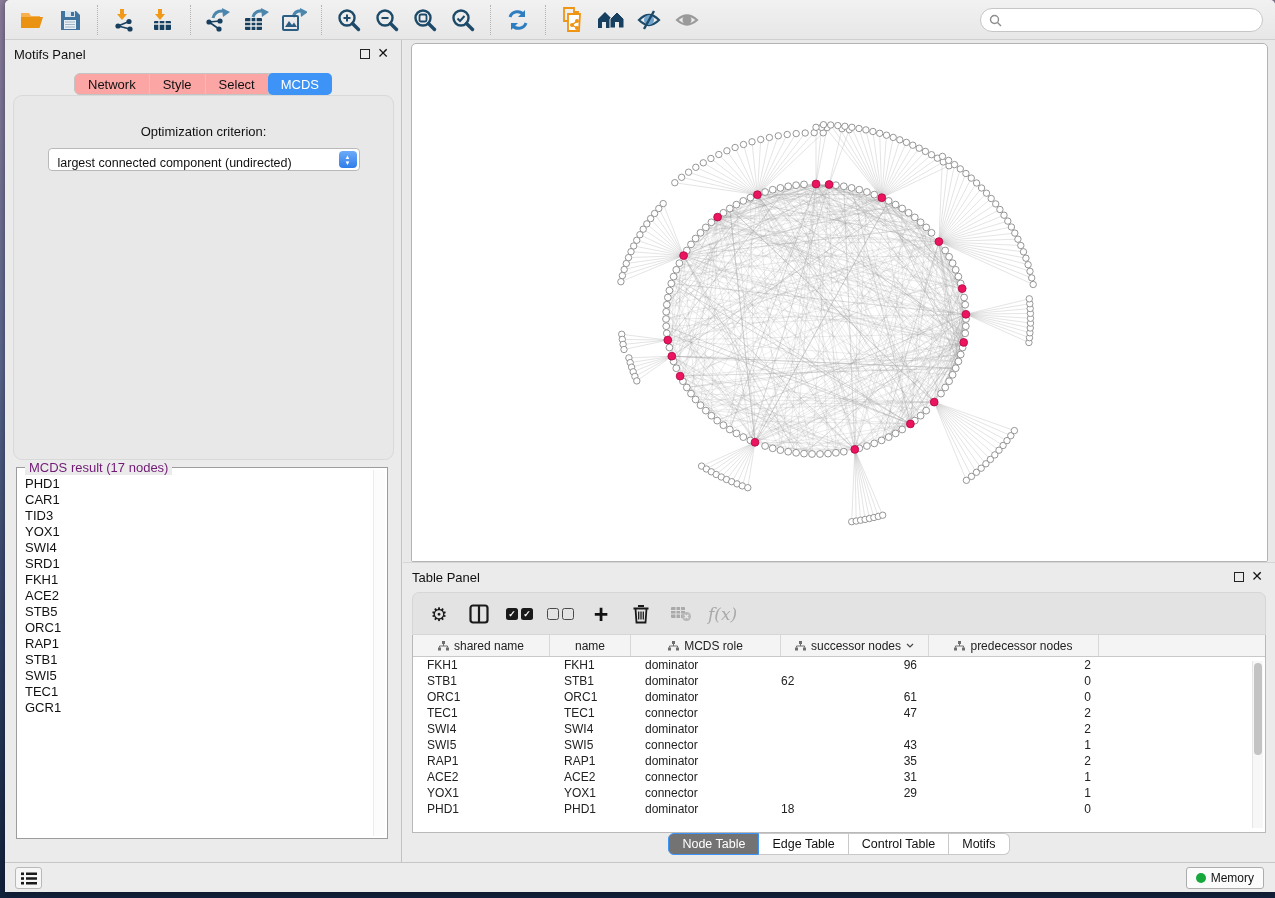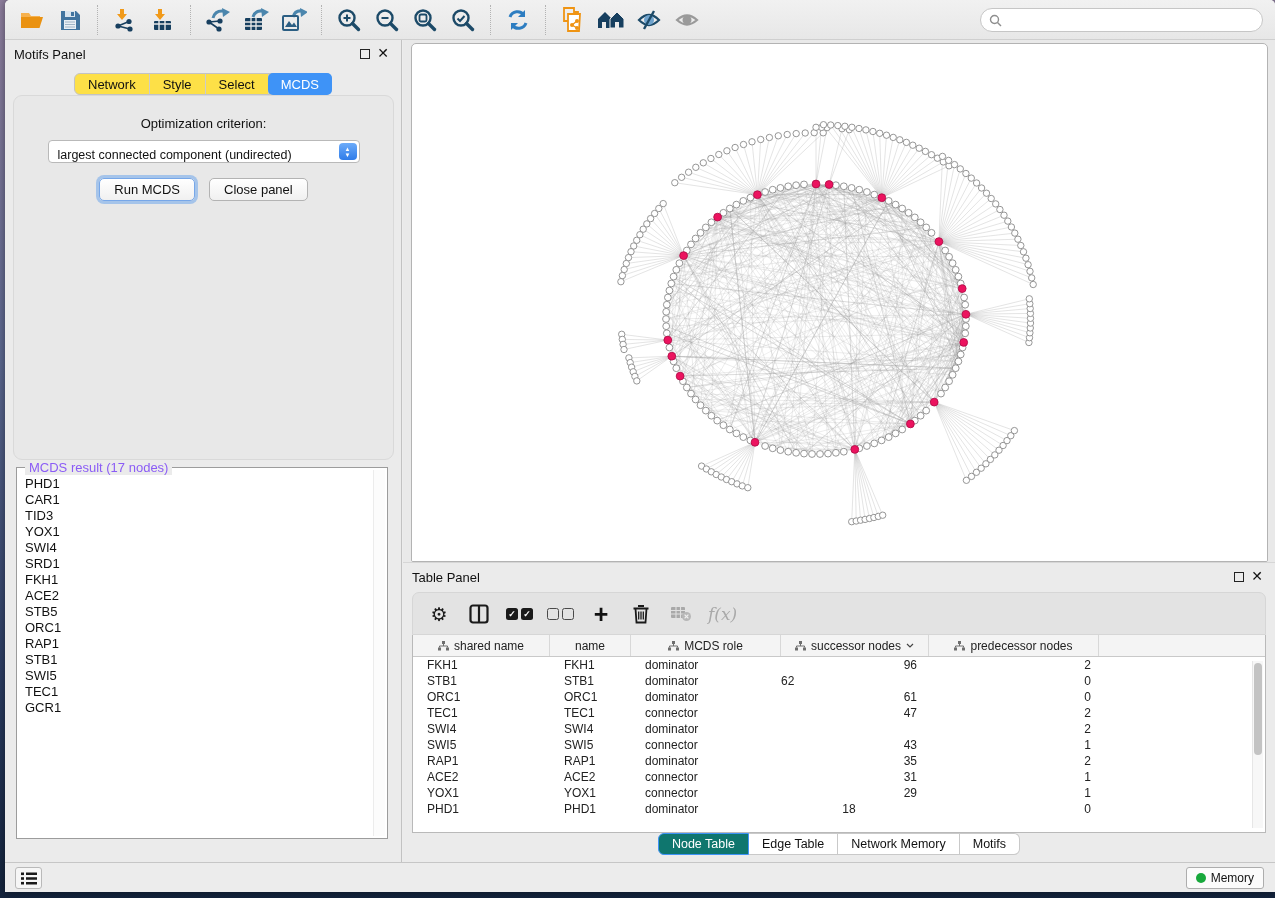--- a/index.html
+++ b/index.html
@@ -17,34 +17,34 @@
   .search-wrap input{border:0;outline:none;flex:1;font-size:12px;margin-left:5px;background:transparent;}
 
   
   .cpanel{position:absolute;left:0;top:40px;width:397px;height:822px;background:#ebebeb;border-right:1px solid #c2c2c2;}
   .phead{position:relative;height:28px;}
   .ptitle{position:absolute;left:9px;top:7px;font-size:13px;color:#111;}
   .wbtn-float{position:absolute;top:9px;width:10px;height:10px;border:1.5px solid #222;background:transparent;}
   .wbtn-close{position:absolute;top:4px;font-size:14px;font-weight:bold;color:#111;line-height:18px;}
   .cpanel .wbtn-float{right:31px;}
   .cpanel .wbtn-close{right:12px;}
-  .cp-tabs{position:absolute;left:50%;transform:translateX(-50%);top:33px;display:flex;border:1px solid #c3c3c3;border-radius:6px;background:#fde047;height:22px;}
+  .cp-tabs{position:absolute;left:50%;transform:translateX(-50%);top:33px;display:flex;border:1px solid #c3c3c3;border-radius:6px;background:#fca5a5;height:22px;}
   .seg{padding:2px 13px;font-size:13px;color:#111;border-right:1px solid #ccc;line-height:17px;white-space:nowrap;}
   .seg:last-child{border-right:0;}
   .seg-active{background:#3e93f7;color:#fff;border-radius:5px;margin:-1px;padding:3px 13px;border-right:0;}
   .cp-content{position:absolute;left:8px;top:55px;width:381px;height:365px;background:#e8e8e8;border:1px solid #d9d9d9;border-radius:9px;}
-  .opt-label{margin-top:20px;text-align:center;font-size:13px;color:#111;}
+  .opt-label{margin-top:28px;text-align:center;font-size:13px;color:#111;}
   .dropdown{position:relative;margin:9px auto 0;width:312px;height:23px;background:#fff;border:1px solid #b9b9b9;border-radius:4px;display:flex;align-items:flex-end;}
   .dropdown .val{font-size:12.5px;color:#111;padding-left:9px;white-space:nowrap;}
   .stepper{position:absolute;right:2px;top:2px;width:18px;height:17px;border-radius:4px;background:linear-gradient(#6cabf9,#2f7ce9);display:flex;flex-direction:column;align-items:center;justify-content:center;color:#fff;font-size:6px;line-height:6px;}
   .btn-row{margin-top:15px;display:flex;justify-content:center;gap:14px;}
   .mbtn{height:23px;padding:0 14px;font-size:13px;color:#111;background:linear-gradient(#ffffff,#f0f0f0);border:1px solid #b3b3b3;border-radius:5px;font-family:inherit;}
   .mbtn.focused{border:1px solid #77a7e8;box-shadow:0 0 0 3px rgba(110,165,235,.55);}
   .result-box{position:absolute;left:11px;top:427px;width:372px;height:372px;background:#fff;border:1px solid #9c9c9c;}
-  .result-legend{position:absolute;top:-8px;left:8px;background:#ebebeb;padding:0 4px;font-size:13px;color:#8b5cf6;}
+  .result-legend{position:absolute;top:-8px;left:8px;background:#ebebeb;padding:0 4px;font-size:13px;color:#701a75;}
   .result-list{position:absolute;left:0;top:4px;bottom:2px;right:15px;overflow:hidden;padding:4px 0 0 8px;}
   .result-list div{font-size:13px;line-height:16px;color:#111;}
   .result-scroll{position:absolute;top:2px;right:2px;bottom:2px;width:12px;background:#fcfcfc;border-left:1px solid #ececec;}
 
   
   .main{position:absolute;left:398px;top:40px;right:0;bottom:30px;background:#e9e9e9;}
   .netwin{position:absolute;left:8px;top:3px;right:7px;height:519px;background:#fff;border:1px solid #b3b3b3;border-radius:5px 5px 2px 2px;overflow:hidden;}
   .net-titlebar{position:relative;height:20px;background:linear-gradient(#f4f4f4,#e0e0e0);border-bottom:1px solid #bcbcbc;}
   .tl{position:absolute;top:4px;width:12px;height:12px;border-radius:50%;}
   .tl.red{left:11px;background:#ff5f57;border:.5px solid #e0443e;}
@@ -69,21 +69,21 @@
   .thead{display:flex;height:22px;background:#f4f4f4;border-bottom:1px solid #c9c9c9;}
   .hcell{display:flex;align-items:center;justify-content:center;gap:5px;font-size:12px;color:#222;border-right:1px solid #d8d8d8;overflow:hidden;}
   .trow{display:flex;height:16px;}
   .tcell{font-size:12px;color:#222;line-height:16px;white-space:nowrap;overflow:hidden;}
   .t-scroll{position:absolute;top:26px;right:2px;width:11px;bottom:4px;background:#f7f7f7;border-left:1px solid #e6e6e6;}
   .t-thumb{position:absolute;top:2px;left:1px;width:8px;height:92px;background:#c3c3c3;border-radius:4px;}
   .tp-tabs{position:absolute;left:0;right:0;top:270px;display:flex;justify-content:center;}
   .tp-tabs .seg{background:#fff;border:1px solid #c9c9c9;border-left:0;padding:2px 13px;font-size:12.5px;height:22px;}
   .tp-tabs .seg:first-child{border-left:1px solid #c9c9c9;border-radius:6px 0 0 6px;}
   .tp-tabs .seg:last-child{border-radius:0 6px 6px 0;}
-  .tp-tabs .seg.seg-active{background:#0f766e;color:#fff;margin:0;border-color:#3e93f7;border-radius:6px 0 0 6px;}
+  .tp-tabs .seg.seg-active{background:#737373;color:#fff;margin:0;border-color:#3e93f7;border-radius:6px 0 0 6px;}
 
   
   .statusbar{position:absolute;left:0;right:0;bottom:0;height:30px;background:#ececec;border-top:1px solid #c6c6c6;}
   .list-btn{position:absolute;left:10px;top:4px;width:27px;height:22px;background:#f6f6f6;border:1px solid #b9b9b9;border-radius:3px;display:flex;align-items:center;justify-content:center;}
   .mem-btn{position:absolute;right:11px;top:4px;height:22px;background:#fbfbfb;border:1px solid #adadad;border-radius:3px;display:flex;align-items:center;gap:5px;padding:0 9px;font-size:12px;color:#111;}
   .mem-dot{width:10px;height:10px;border-radius:50%;background:#17a83b;}
 </style>
 </head>
 <body>
 
@@ -248,24 +248,20 @@
         <div class="seg seg-active">MCDS</div>
       </div>
     <div class="cp-content">
       <div class="opt-label">Optimization criterion:</div>
       <div class="dropdown">
         <span class="val">largest connected component (undirected)</span>
         <span class="stepper">
             <span>▲</span>
             <span>▼</span>
           </span>
-      </div>
-      <div class="btn-row">
-        <button class="mbtn focused">Run MCDS</button>
-        <button class="mbtn">Close panel</button>
       </div>
     </div>
     <div class="result-box">
       <span class="result-legend">MCDS result (17 nodes)</span>
       <div class="result-list" id="mcdsList">
           <div>PHD1</div>
           <div>CAR1</div>
           <div>TID3</div>
           <div>YOX1</div>
           <div>SWI4</div>
@@ -1350,32 +1346,32 @@
               <div class="tcell" style="width: 137px; padding-left: 14px;">YOX1</div>
               <div class="tcell" style="width: 81px; padding-left: 14px;">YOX1</div>
               <div class="tcell" style="width: 150px; padding-left: 14px;">connector</div>
               <div class="tcell" style="width: 148px; text-align: right; padding-right: 12px;">29</div>
               <div class="tcell" style="width: 170px; text-align: right; padding-right: 8px;">1</div>
             </div>
             <div class="trow">
               <div class="tcell" style="width: 137px; padding-left: 14px;">PHD1</div>
               <div class="tcell" style="width: 81px; padding-left: 14px;">PHD1</div>
               <div class="tcell" style="width: 150px; padding-left: 14px;">dominator</div>
-              <div class="tcell" style="width: 148px; text-align: center; padding-right: 12px;">18</div>
+              <div class="tcell" style="width: 148px; text-align: left; padding-right: 12px;">18</div>
               <div class="tcell" style="width: 170px; text-align: right; padding-right: 8px;">0</div>
             </div>
           </div>
         <div class="t-scroll">
             <div class="t-thumb"></div>
           </div>
       </div>
       <div class="tp-tabs" id="tpTabs">
           <div class="seg seg-active">Node Table</div>
           <div class="seg">Edge Table</div>
-          <div class="seg">Network Memory</div>
+          <div class="seg">Control Table</div>
           <div class="seg">Motifs</div>
         </div>
     </div>
   </div>
 
   <div class="statusbar">
     <button class="list-btn">
         <svg width="16" height="13" viewBox="0 0 16 13">
           <rect x="0" y="0.5" width="3" height="2.6" fill="#1a1a1a"></rect>
           <rect x="0" y="5.2" width="3" height="2.6" fill="#1a1a1a"></rect>

